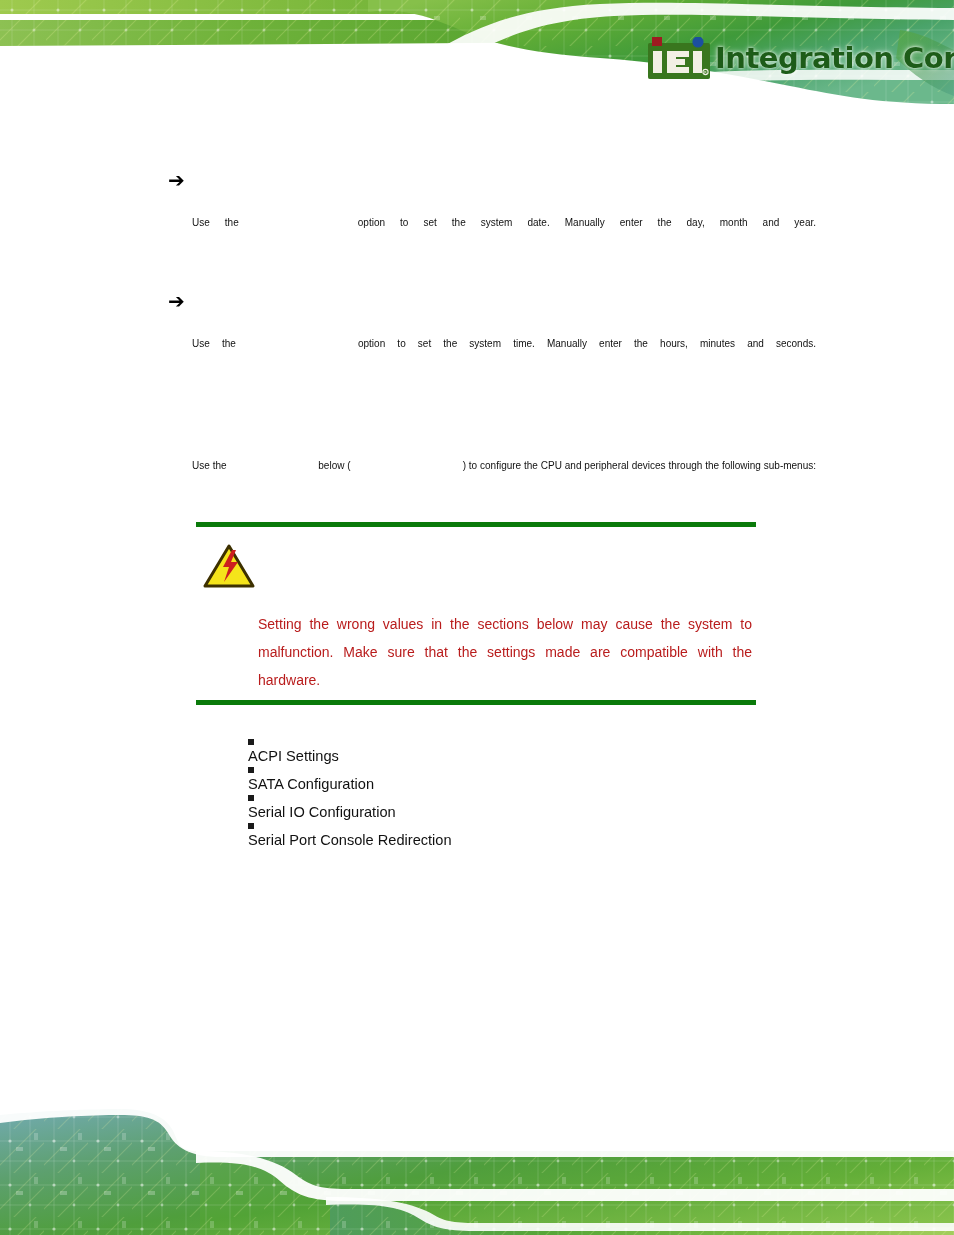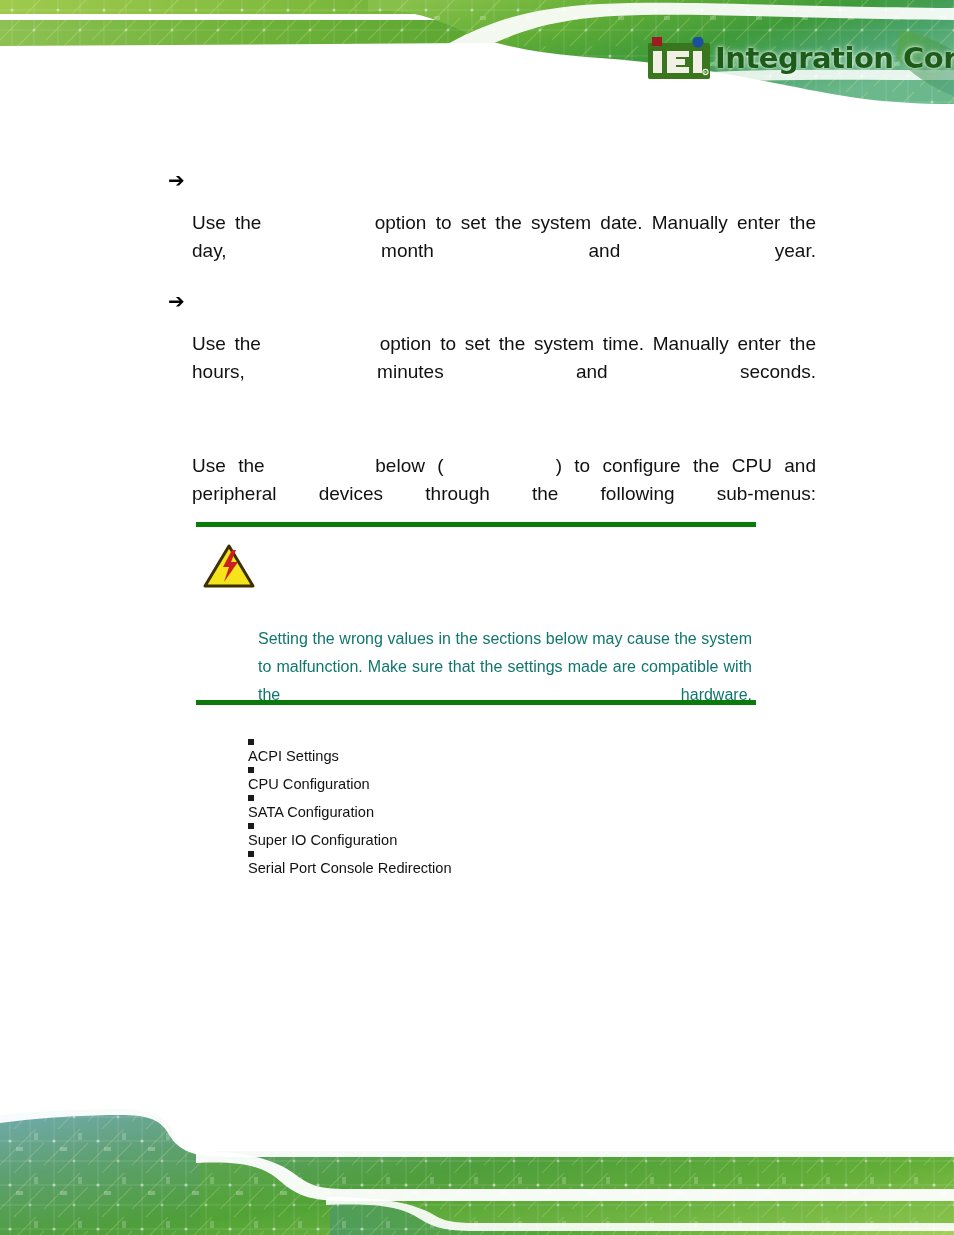--- a/index.html
+++ b/index.html
@@ -73,21 +73,21 @@
     font-weight: bold;
     line-height: 1;
     color: #ffffff; 
     white-space: nowrap;
   }
 
   .para {
     position: absolute;
     left: 192px;
     width: 624px;
-    font-size: 19px;
+    font-size: 10px;
     line-height: 28px;
     text-align: justify;
     color: #111;
   }
   .para::after { content: ""; display: inline-block; width: 100%; }
 
   .blank-ref {
     display: inline-block;
     color: #ffffff;
     font-weight: bold;
@@ -122,26 +122,26 @@
     left: 66px;
     top: 22px;
     font-size: 15px;
     font-weight: bold;
     color: #ffffff; 
     letter-spacing: .5px;
   }
   .warn-text {
     position: absolute;
     left: 62px;
-    top: 98px;
+    top: 83px;
     width: 494px;
-    font-size: 16px;
+    font-size: 14px;
     line-height: 28px;
     text-align: justify;
-    color: #0f766e;
+    color: #b91c1c;
   }
   .warn-text::after { content: ""; display: inline-block; width: 100%; }
 
   
   .bullets {
     position: absolute;
     left: 248px;
     top: 742px;
     margin: 0;
     padding: 0;
@@ -335,29 +335,25 @@
     <div class="warn-rule"></div>
   </div>
 
   <ul class="bullets">
     <li>
       <span class="bullet-sq"></span>
       <span>ACPI Settings</span>
     </li>
     <li>
       <span class="bullet-sq"></span>
-      <span>CPU Configuration</span>
-    </li>
-    <li>
-      <span class="bullet-sq"></span>
       <span>SATA Configuration</span>
     </li>
     <li>
       <span class="bullet-sq"></span>
-      <span>Super IO Configuration</span>
+      <span>Serial IO Configuration</span>
     </li>
     <li>
       <span class="bullet-sq"></span>
       <span>Serial Port Console Redirection</span>
     </li>
   </ul>
 </div>
 
 <div class="footer-banner">
   <svg class="ftr-svg" width="954" height="150" viewBox="0 0 954 150">

